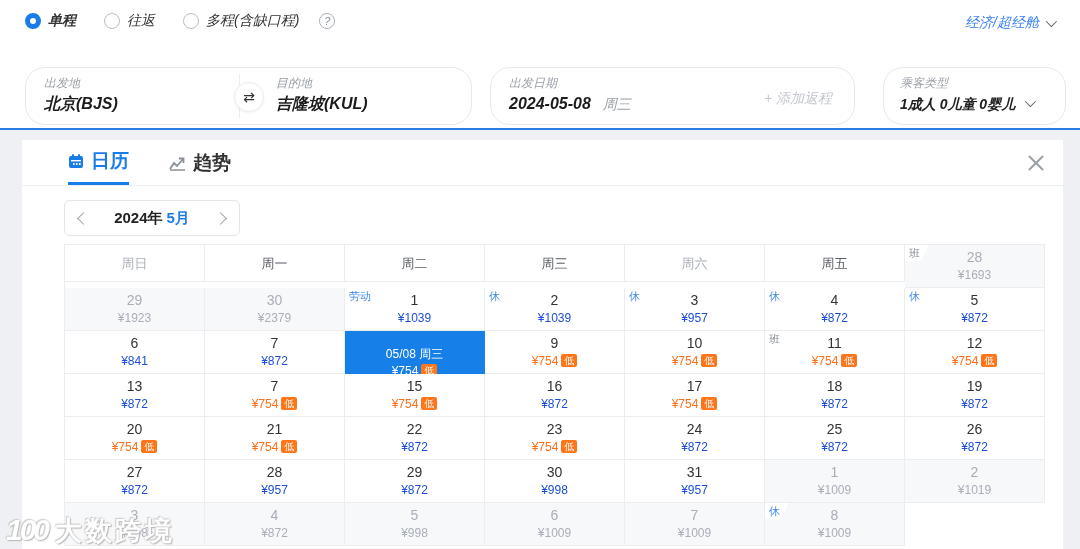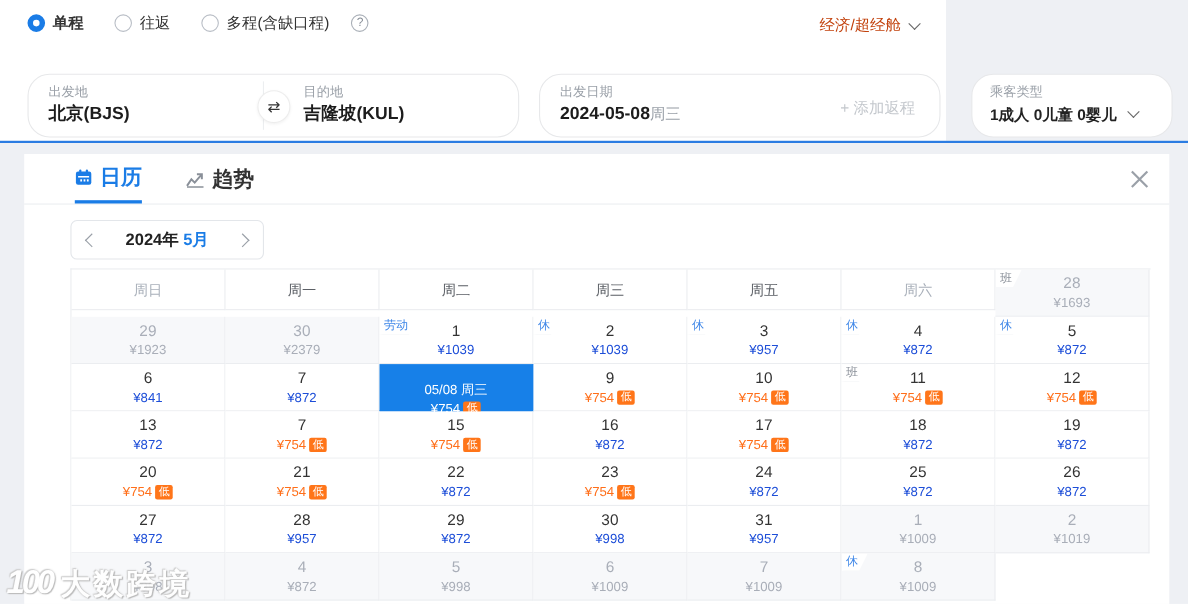--- a/index.html
+++ b/index.html
@@ -1,44 +1,44 @@
 <!DOCTYPE html>
 <html><head>
 <meta charset="utf-8">
 <style>
   * { margin:0; padding:0; box-sizing:border-box; }
   html,body { width:1080px; height:549px; overflow:hidden; }
   body { font-family:"Liberation Sans","DejaVu Sans",sans-serif; background:#eef0f4; position:relative; color:#333; }
 
   
-  .topbar { position:absolute; top:0; left:0; width:860px; height:128px; background:#fff; }
+  .topbar { position:absolute; top:0; left:0; width:1080px; height:128px; background:#fff;font-style:italic; }
   .trip-row { position:absolute; top:12px; left:25px; display:flex; align-items:center; gap:28px; }
   .radio-item { display:flex; align-items:center; gap:7px; cursor:pointer; }
   .radio { width:16px; height:16px; border-radius:50%; border:1px solid #b9bec6; background:#fff; display:inline-block; }
   .radio.on { border:5px solid #1a7ce6; }
   .radio-label { font-size:14px; color:#333; font-weight:bold; }
   .radio-item:not(.sel) .radio-label { font-weight:normal; }
   .help-circle { width:16px; height:16px; border-radius:50%; border:1px solid #aab0b8; color:#8a9099;
                  font-size:11px; display:flex; align-items:center; justify-content:center; margin-left:-8px; }
   .cabin-select { position:absolute; top:14px; right:26px; display:flex; align-items:center; gap:7px;
-                  font-size:14px; color:#c2410c; cursor:pointer; }
+                  font-size:14px; color:#3b82f6; cursor:pointer; }
   .chev-down { width:8px; height:8px; border-right:1.5px solid #666; border-bottom:1.5px solid #666;
                transform:rotate(45deg) translateY(-2px); display:inline-block; }
 
   .fieldbox { position:absolute; top:42px; height:58px; border:1px solid #e7e8ea; border-radius:20px; background:#fff;margin-top:25px; }
   .fb-from-to { left:25px; width:447px; display:flex; }
   .fb-half { flex:1; padding:8px 0 0 18px; position:relative; }
   .fb-divider { width:1px; background:#eceef0; margin:6px 0; }
   .fb-label { font-size:12px; color:#9aa0a8; line-height:14px; }
   .fb-value { font-size:16px; color:#1c1c1c; font-weight:bold; line-height:24px; margin-top:2px; white-space:nowrap; }
   .swap-circle { position:absolute; left:208px; top:14px; width:30px; height:30px; border-radius:50%;
                  background:#fff; border:1px solid #ededed; box-shadow:0 1px 3px rgba(0,0,0,.06);
                  display:flex; align-items:center; justify-content:center; font-size:14px; color:#333; z-index:2; cursor:pointer; }
   .fb-date { left:490px; width:365px; padding:8px 0 0 18px; }
-  .date-line { display:flex; align-items:baseline; gap:0; }
+  .date-line { display:flex; align-items:baseline; gap:12px; }
   .date-weekday { font-size:14px; color:#9aa0a8; font-weight:normal; }
   .add-return { position:absolute; right:22px; top:22px; font-size:14px; color:#c4c8cd; cursor:pointer; }
   .fb-pax { left:883px; width:183px; padding:8px 0 0 16px; cursor:pointer; }
   .pax-line { display:flex; align-items:center; gap:10px; }
   .pax-value { font-size:14px; color:#222; font-weight:bold; line-height:24px; margin-top:2px; white-space:nowrap; }
 
   .blue-line { position:absolute; top:128px; left:0; width:1080px; height:2px; background:#2b7ce2; }
 
   
   .panel { position:absolute; left:22px; top:140px; width:1041px; height:409px; background:#fff; }
@@ -184,22 +184,22 @@
     </span>
     <span class="mn-chev right"></span>
   </div>
 
   <div class="cal" id="calendar-grid">
 
   <div class="wd weekend">周日</div>
       <div class="wd">周一</div>
       <div class="wd">周二</div>
       <div class="wd">周三</div>
+      <div class="wd weekend">周六</div>
       <div class="wd">周五</div>
-      <div class="wd weekend">周六</div>
       <div class="cell muted">
         <span class="corner-badge work">班</span>
         <div class="day">28</div>
         <div class="price"><span>¥1693</span></div>
       </div>
       <div class="cell muted">
         <div class="day">29</div>
         <div class="price"><span>¥1923</span></div>
       </div>
       <div class="cell muted">

